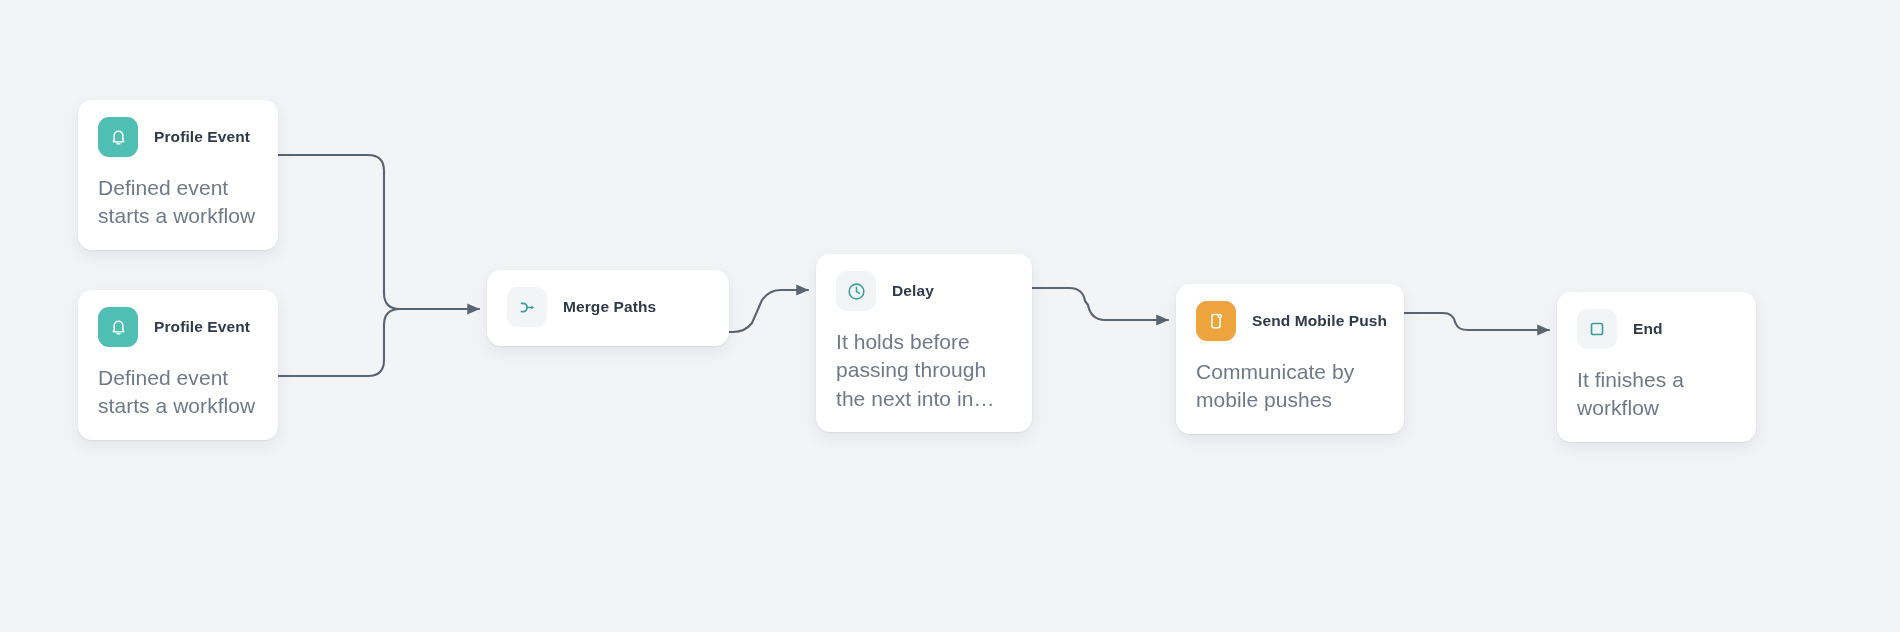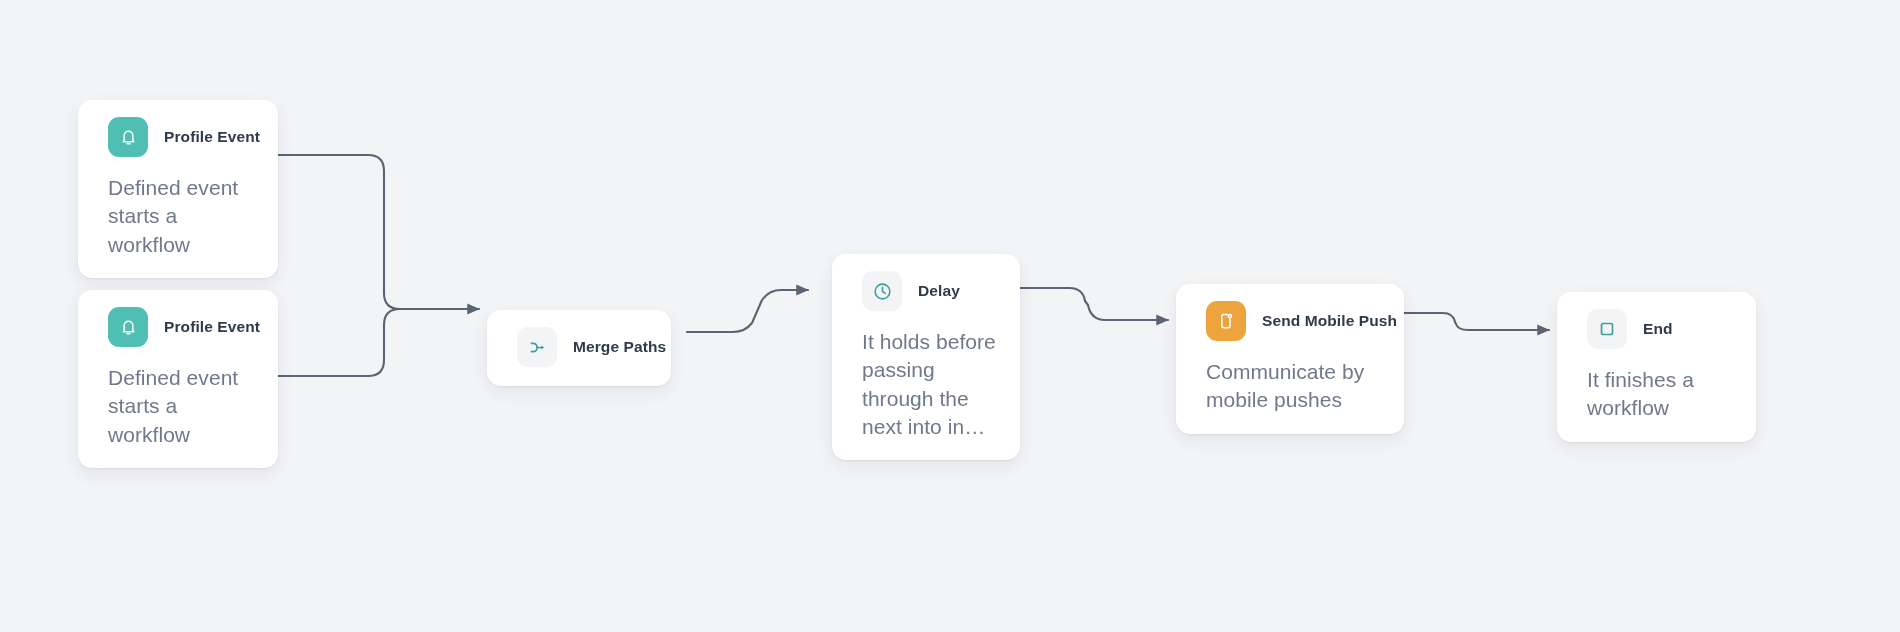--- a/index.html
+++ b/index.html
@@ -28,21 +28,21 @@
     height: 632px;
     pointer-events: none;
   }
   .node {
     position: absolute;
     background: #ffffff;
     border-radius: 14px;
     box-sizing: border-box;
     box-shadow: 0 1px 2px rgba(24,34,52,0.07),
                 0 6px 18px rgba(24,34,52,0.07);
-    padding: 17px 19px 19px 30px;
+    padding: 17px 19px 19px 20px;
   }
   .node-head {
     display: flex;
     align-items: center;
     gap: 16px;
   }
   .icon-tile {
     width: 40px;
     height: 40px;
     border-radius: 11px;
@@ -65,22 +65,22 @@
     margin-top: 17px;
     font-size: 21px;
     line-height: 1.35;
     color: #70798a;
     letter-spacing: .05px;
   }
 
   
   #node-profile-event-1   { left: 78px;   top: 100px; width: 200px; }
   #node-profile-event-2   { left: 78px;   top: 290px; width: 200px; }
-  #node-merge-paths       { left: 487px;  top: 270px; width: 184px; margin-top: 40px; }
-  #node-delay             { left: 816px;  top: 254px; width: 188px; margin-left: 16px; }
+  #node-merge-paths       { left: 487px;  top: 270px; width: 242px; }
+  #node-delay             { left: 816px;  top: 254px; width: 216px; }
   #node-send-mobile-push  { left: 1176px; top: 284px; width: 228px; }
   #node-end               { left: 1557px; top: 292px; width: 199px; }
 </style>
 </head>
 <body>
 
 <div id="canvas">
 
   <svg id="edges" viewBox="0 0 1900 632" width="1900" height="632" fill="none">
     <defs>

